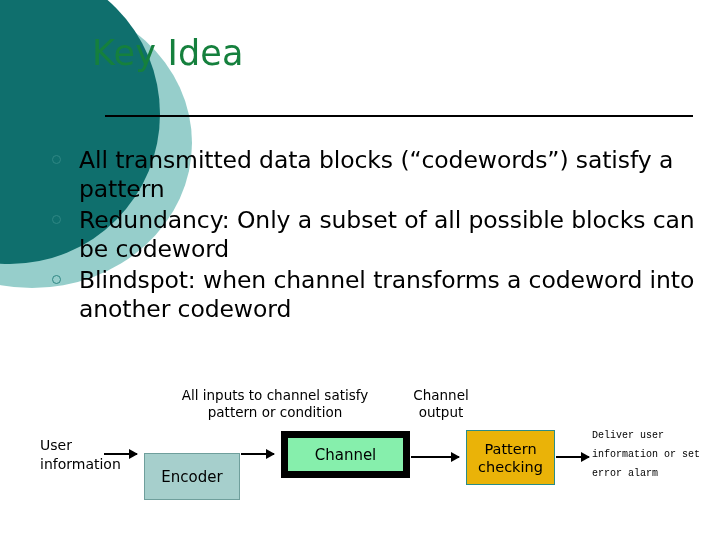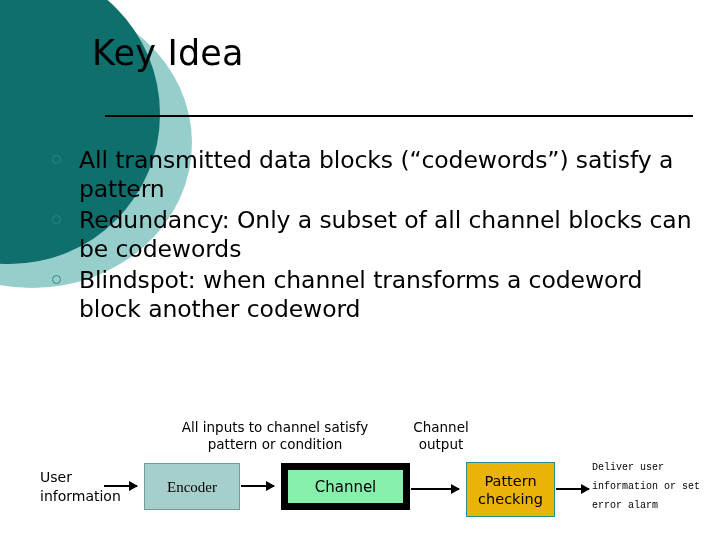--- a/index.html
+++ b/index.html
@@ -38,21 +38,21 @@
     background: #0f6f6d;
   }
 
   
   #title {
     position: absolute;
     left: 92px;
     top: 33px;
     font-size: 35px;
     line-height: 40px;
-    color: #000000;
+    color: #15803d;
     letter-spacing: 0.2px;
     white-space: nowrap;
   }
   #title-rule {
     position: absolute;
     left: 105px;
     top: 115px;
     width: 588px;
     height: 0;
     border-top: 2px solid #000000;
@@ -88,21 +88,20 @@
     letter-spacing: -0.1px;
   }
 
   
   #diagram {
     position: absolute;
     left: 0;
     top: 380;
     width: 720px;
     height: 160px;
-    margin-top: 32px;
   }
   .dlabel {
     position: absolute;
     font-size: 13.5px;
     line-height: 17px;
     color: #000000;
     white-space: nowrap;
   }
   .dbox {
     position: absolute;
@@ -110,26 +109,25 @@
     display: flex;
     align-items: center;
     justify-content: center;
     text-align: center;
     font-size: 15px;
     line-height: 18px;
     color: #000000;
   }
   #box-encoder {
     left: 144px;
-    top: 431px;
+    top: 453px;
     width: 96px;
     height: 47px;
     background: #a6cfcc;
     border: 1px solid #6f9f9c;
-    font-family: Liberation Serif, serif;
   }
   #box-channel {
     left: 281px;
     top: 431px;
     width: 129px;
     height: 47px;
     background: #86efac;
     border: 7px solid #000000;
     color: #000000;
   }
@@ -209,25 +207,25 @@
   <div id="title">Key Idea</div>
   <div id="title-rule"></div>
 
   <div id="bullets">
     <div class="bullet-row">
       <span class="bullet-mark"></span>
       <span class="bullet-text">All transmitted data blocks (“codewords”) satisfy a pattern</span>
     </div>
     <div class="bullet-row">
       <span class="bullet-mark"></span>
-      <span class="bullet-text">Redundancy:  Only a subset of all channel blocks can be codewords</span>
+      <span class="bullet-text">Redundancy:  Only a subset of all possible blocks can be codeword</span>
     </div>
     <div class="bullet-row">
       <span class="bullet-mark"></span>
-      <span class="bullet-text">Blindspot:  when channel transforms a codeword block another codeword</span>
+      <span class="bullet-text">Blindspot:  when channel transforms a codeword into another codeword</span>
     </div>
   </div>
 
   <div id="diagram">
 
     <div class="dlabel" id="lbl-allinputs">All inputs to channel satisfy pattern or condition</div>
 
     <div class="dlabel" id="lbl-chanout">Channel output</div>
 
     <div class="dlabel" id="lbl-user">User information</div>

